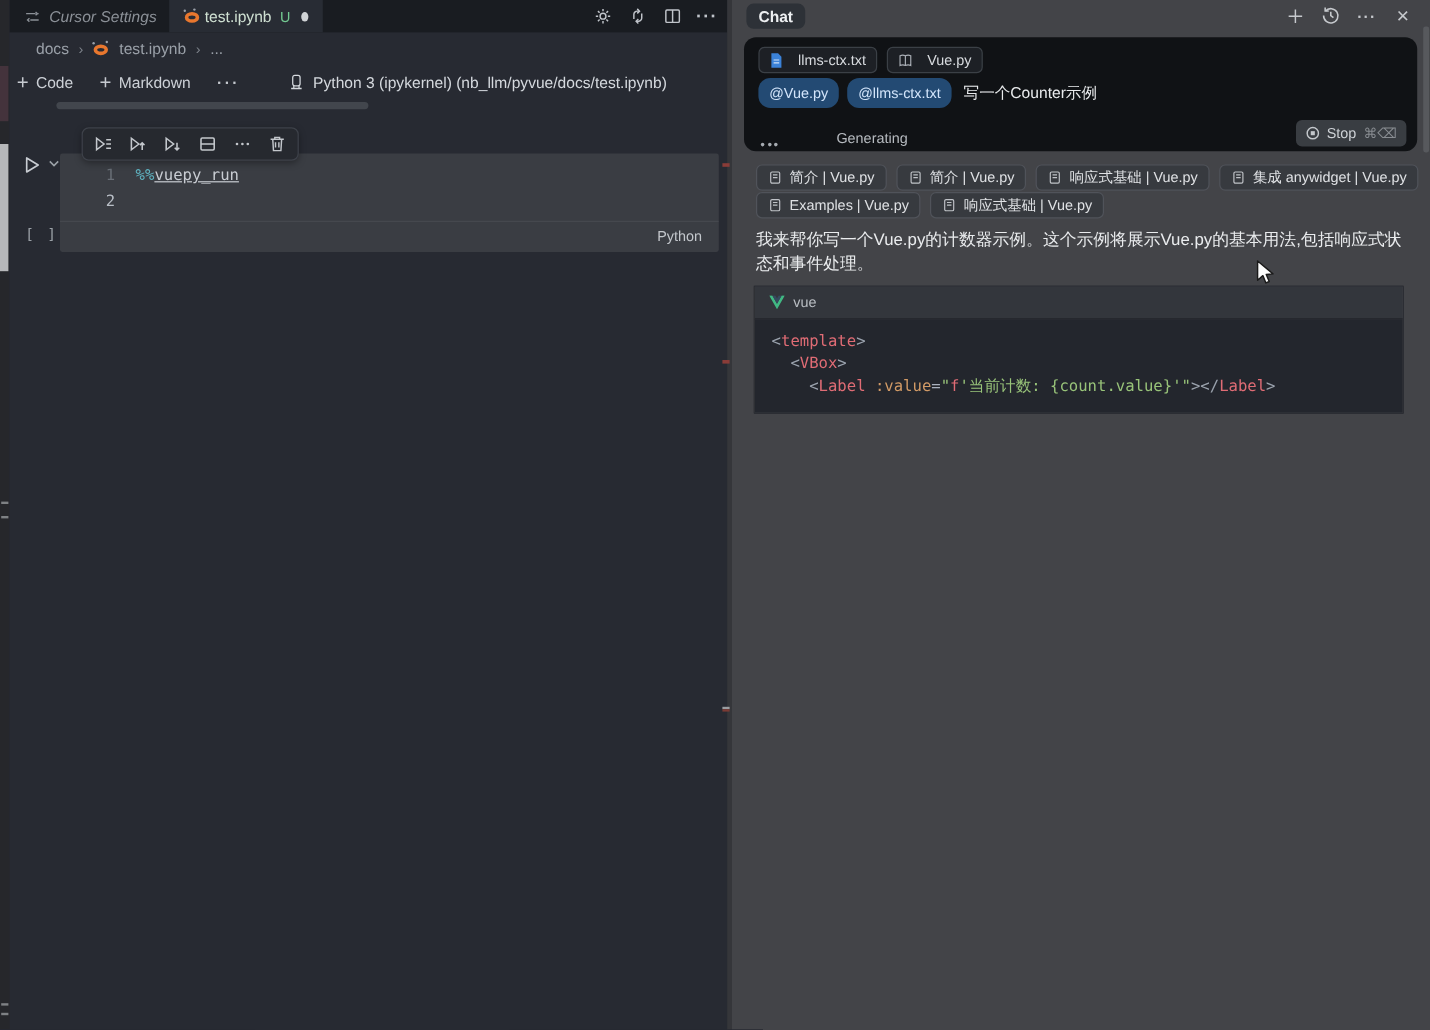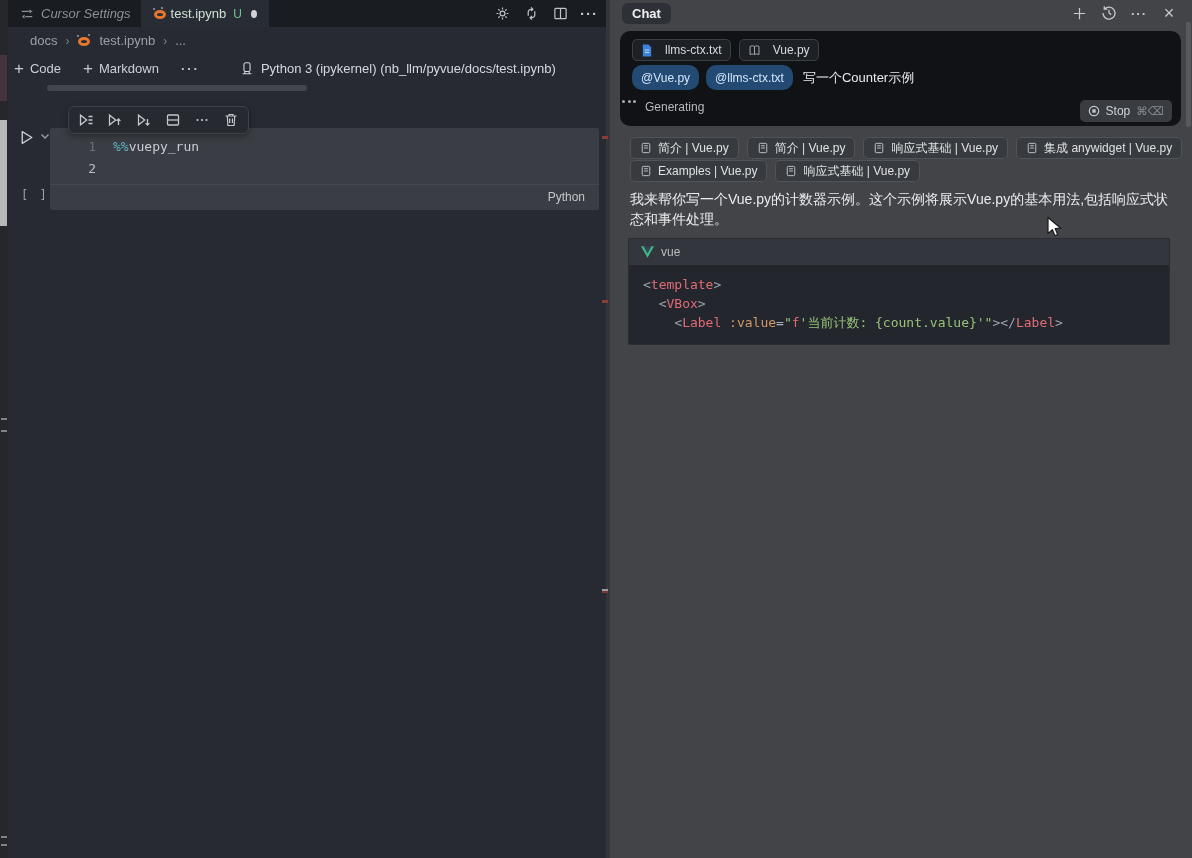--- a/index.html
+++ b/index.html
@@ -62,21 +62,21 @@
   .exec-count { position:absolute; left:13px; top:188px; font-family:"DejaVu Sans Mono", monospace;
                 font-size:12px; color:#9aa0a6; letter-spacing:2px; }
 
   
   .cell { position:absolute; left:42px; top:128px; width:549px; height:82px; background:#3a3d43; border-radius:2px; }
   .code-line-row { position:absolute; left:0; width:100%; height:21px;
                    font-family:"DejaVu Sans Mono", monospace; font-size:13px; }
   .lineno { position:absolute; left:0; top:2px; width:46px; text-align:right; }
   .lineno.dim { color:#686e76; } .lineno.active { color:#b9bfc7; }
   .codetext { position:absolute; left:63px; top:2px; white-space:pre; }
-  .magic { color:#5fb4c2; } .magic-rest { color:#c9cdd3; }
+  .magic { color:#5fb4c2; } .magic-rest { color:#c9cdd3;text-decoration:underline; }
   .cell-sep { position:absolute; left:0; top:56px; width:100%; height:1px; background:rgba(255,255,255,0.06); }
   .cell-lang { position:absolute; right:14px; bottom:6px; font-size:12px; color:#c3c7cc; }
 
   .ruler-dash { position:absolute; width:6px; height:3px; left:602px; background:#8a3c38; z-index:6; }
 
   
   .sash { position:absolute; left:606px; top:0; width:4px; height:858px; background:#35363a; }
 
   
   .chat { position:absolute; left:610px; top:0; width:582px; height:858px; background:#434448; }
@@ -87,21 +87,21 @@
                          color:#c6c9cd; font-size:16px; }
 
   .input-box { position:absolute; left:10px; top:31px; width:561px; height:95px; background:#101215; border-radius:10px; }
   .att-row { position:absolute; left:12px; top:8px; display:flex; gap:8px; }
   .att-pill { display:flex; align-items:center; gap:12px; height:22px; padding:0 8px; background:#1d2025;
               border:1px solid #3b4046; border-radius:5px; font-size:12px; color:#d8dbdf; }
   .mention-row { position:absolute; left:12px; top:34px; display:flex; align-items:center; gap:7px; }
   .mention { height:25px; display:flex; align-items:center; padding:0 9px; background:#234a73; border-radius:10px;
              font-size:12px; color:#d3e5fb; }
   .msg-text { font-size:13px; color:#e9ebed; margin-left:3px; }
-  .gen-row { position:absolute; left:2px; right:9px; top:69px; height:22px; display:flex; align-items:flex-start; }
+  .gen-row { position:absolute; left:14px; right:9px; top:69px; height:22px; display:flex; align-items:flex-end;gap:40px; }
   .gen-dots { display:flex; gap:2.5px; margin-right:9px; }
   .gen-dots i { width:3px; height:3px; border-radius:50%; background:#a6abb1; }
   .gen-label { font-size:12px; color:#b7bbc0; }
   .stop-btn { margin-left:auto; height:22px; display:flex; align-items:center; gap:6px; padding:0 8px;
               background:#393d42; border-radius:5px; font-size:12px; color:#ced2d6; }
   .stop-kbd { color:#898d92; font-family:"DejaVu Sans", sans-serif; font-size:11.5px; }
 
   .sugg-row { position:absolute; left:20px; display:flex; gap:8px; }
   .sugg-row.r1 { top:137px; } .sugg-row.r2 { top:160px; }
   .sugg-pill { display:flex; align-items:center; gap:6px; height:22px; padding:0 9px; background:#373a3f;

